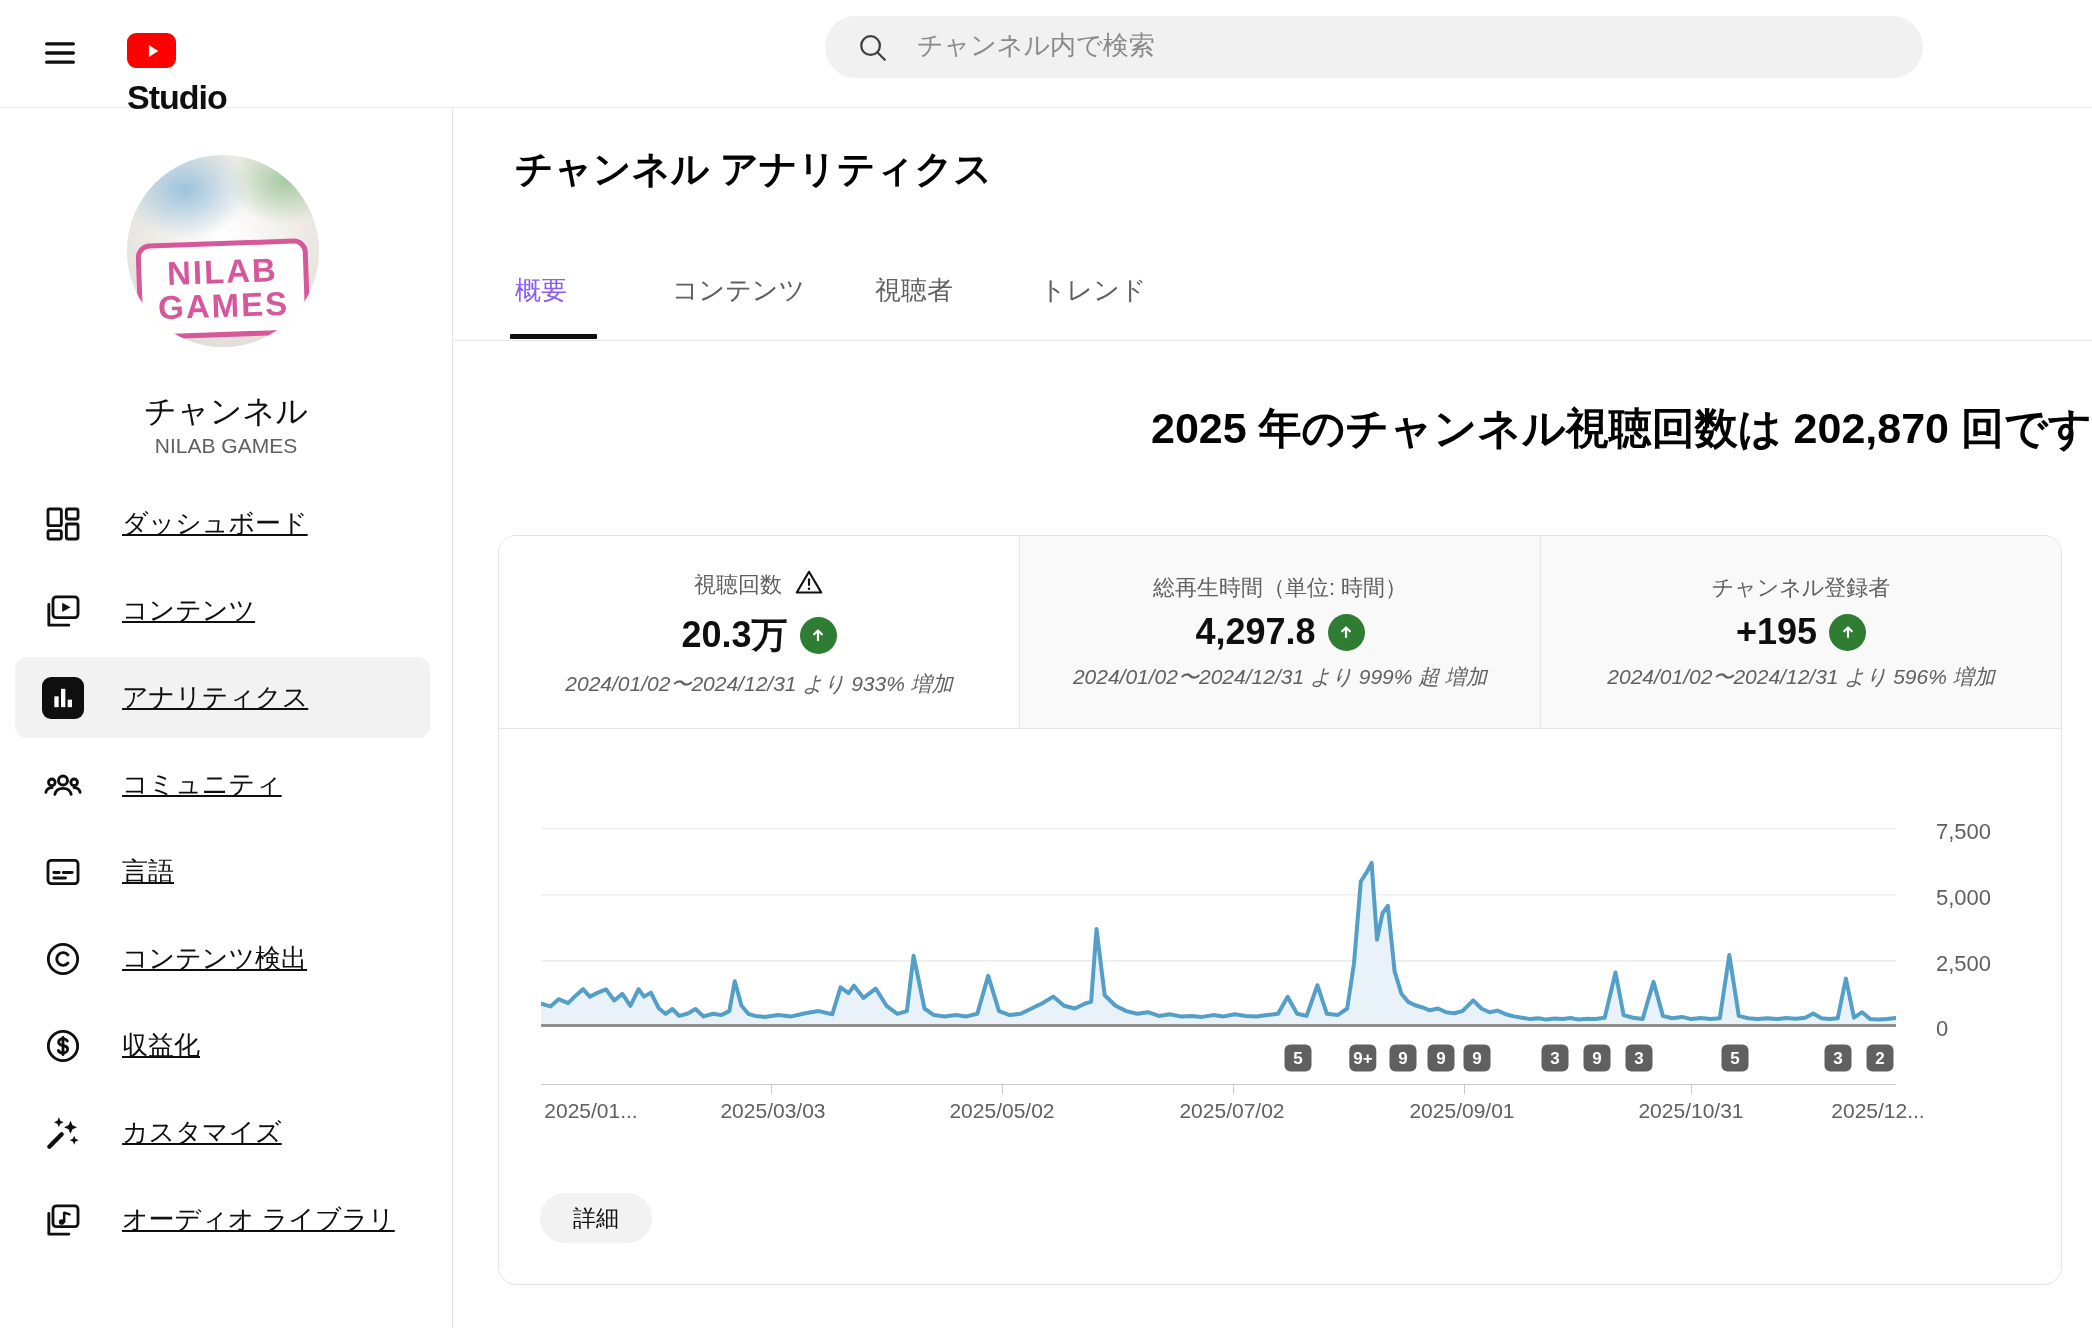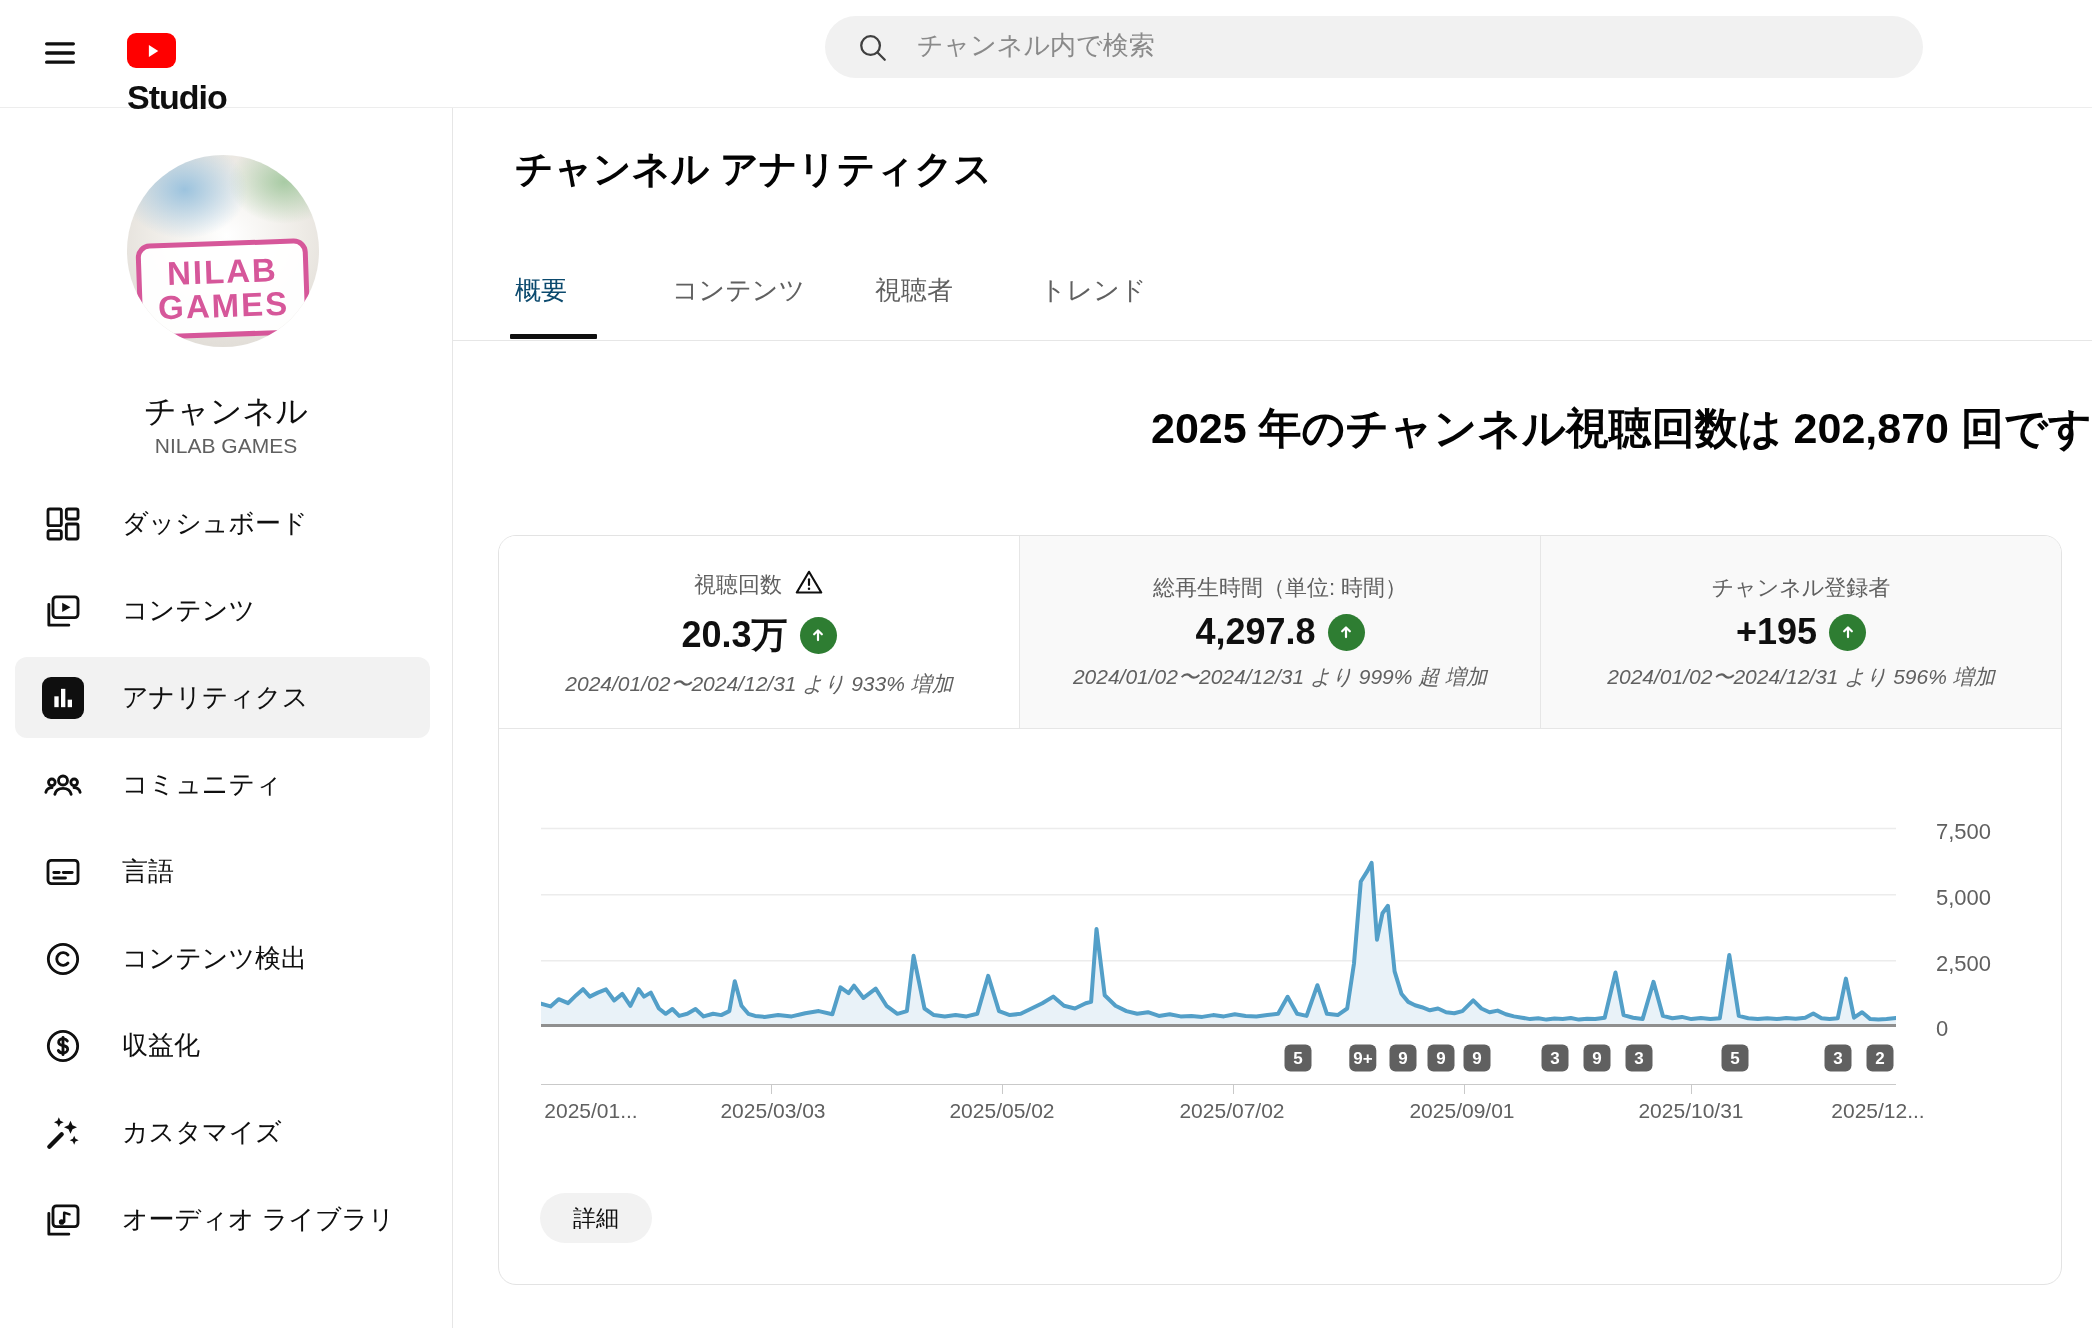--- a/index.html
+++ b/index.html
@@ -31,26 +31,26 @@
     transform:rotate(-2deg);}
   .avatar-badge span{font-size:33px;font-weight:bold;color:#d6579a;letter-spacing:2px;line-height:1.02;}
   .channel-label{position:absolute;left:0;width:452px;top:283px;text-align:center;font-size:32px;color:#0f0f0f;}
   .channel-name{position:absolute;left:0;width:452px;top:327px;text-align:center;font-size:21px;color:#606060;}
   .menu{position:absolute;left:0;top:373px;width:452px;}
   .menu-item{position:relative;height:87px;display:flex;align-items:center;cursor:pointer;}
   .menu-item .hl{position:absolute;left:15px;right:22px;top:3px;bottom:3px;border-radius:12px;background:transparent;}
   .menu-item.active .hl{background:#f2f2f2;}
   .menu-icon{position:relative;margin-left:42px;width:42px;height:42px;flex:0 0 auto;display:flex;align-items:center;justify-content:center;}
   .menu-item.active .menu-icon{background:#0f0f0f;border-radius:9px;}
-  .menu-label{position:relative;margin-left:38px;font-size:26px;color:#0f0f0f;}
+  .menu-label{position:relative;margin-left:38px;font-size:26px;color:#0f0f0f;text-decoration:underline;}
   
   .main-title{position:absolute;left:515px;top:144px;font-size:38px;font-weight:bold;color:#030303;}
   .tabs{position:absolute;left:452px;top:268px;width:1640px;height:72px;border-bottom:1px solid #e6e6e6;}
   .tab{position:absolute;top:5px;font-size:26px;color:#606060;cursor:pointer;}
-  .tab.active{color:#0c4a6e;font-weight:500;}
+  .tab.active{color:#8b5cf6;font-weight:500;}
   .tab-underline{position:absolute;left:58px;top:66px;width:87px;height:5px;background:#0f0f0f;border-radius:1px;}
   .headline{position:absolute;left:452px;top:400px;width:1640px;text-align:right;font-size:43px;font-weight:bold;color:#030303;}
   
   .card{position:absolute;left:498px;top:535px;width:1562px;height:748px;background:#fff;border:1px solid #e3e3e3;border-radius:18px;overflow:hidden;}
   .stats-row{position:absolute;left:0;top:0;width:100%;height:192px;display:flex;border-bottom:1px solid #e6e6e6;}
   .stat{flex:1 1 0;display:flex;flex-direction:column;align-items:center;justify-content:center;background:#f9f9f9;border-left:1px solid #e6e6e6;cursor:pointer;}
   .stat:first-child{border-left:none;}
   .stat.selected{background:#fff;}
   .stat-label{display:flex;align-items:center;gap:12px;font-size:22px;color:#606060;}
   .stat-value{display:flex;align-items:center;gap:12px;margin-top:8px;font-size:36px;font-weight:bold;color:#0f0f0f;}

